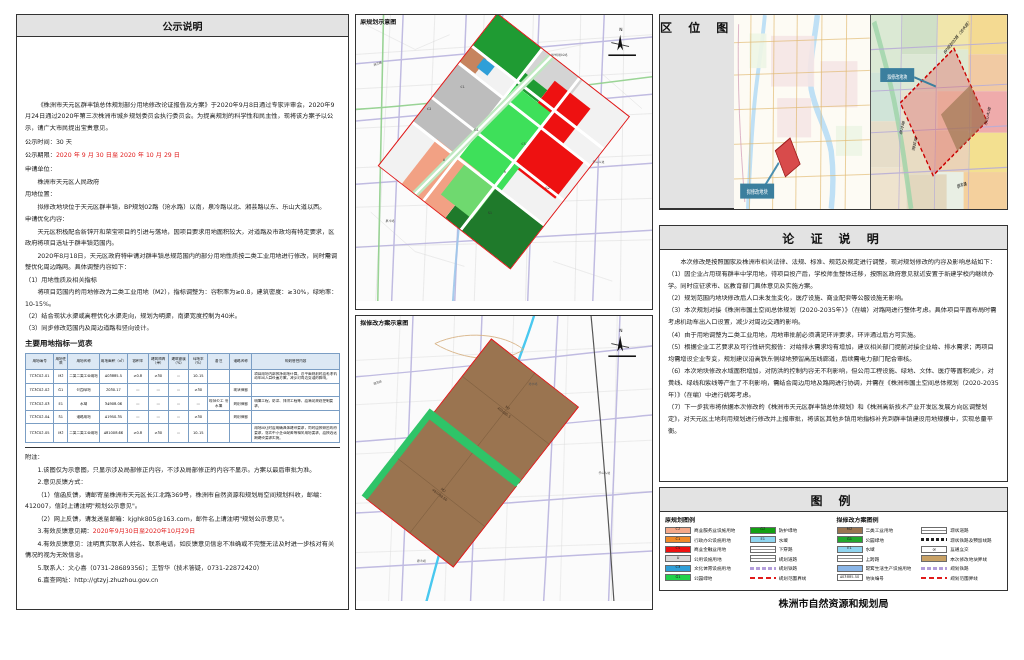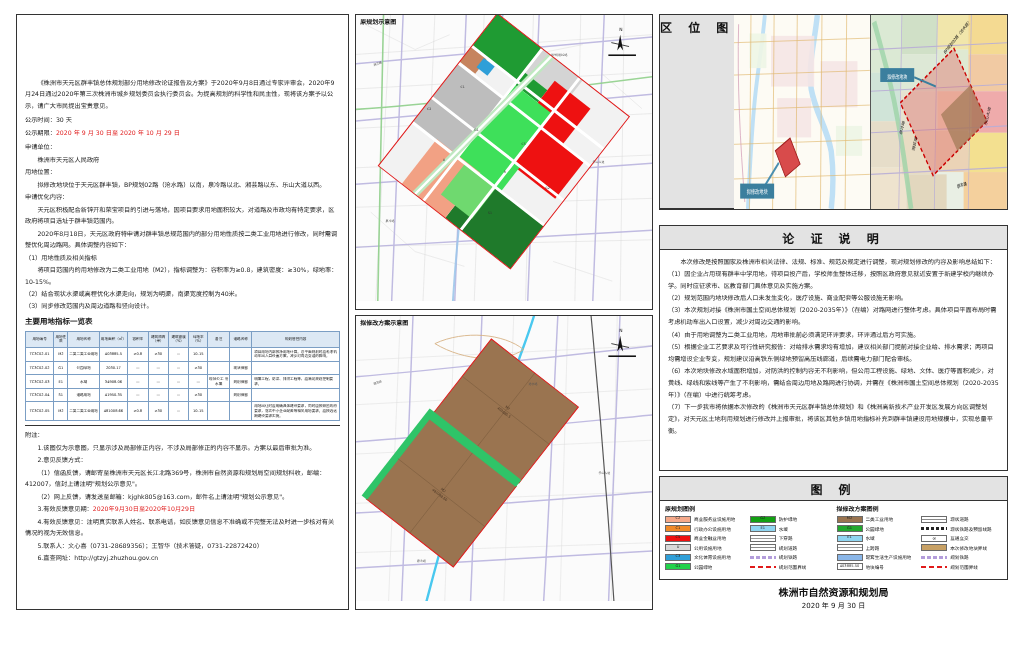--- a/index.html
+++ b/index.html
@@ -144,20 +144,21 @@
 </head>
 <body>
 
 <div id="poster">
 
 
   <div class="body-grid">
 
     <div class="col-left">
       <div class="panel">
+        <div class="panel-head">公示说明</div>
         <div class="notice-body">
 
           <p class="indent">《株洲市天元区群丰镇总体规划部分用地修改论证报告及方案》于2020年9月8日通过专家评审会，2020年9月24日通过2020年第三次株洲市城乡规划委员会执行委员会。为提高规划的科学性和民主性，现将该方案予以公示，请广大市民提出宝贵意见。</p>
 
           <p style="margin-top:3px;">
             <span>公示时间：</span><span>30 天</span>
           </p>
           <p>
             <span>公示期限：</span><span class="red">2020 年 9 月 30 日至 2020 年 10 月 29 日</span>
           </p>
@@ -674,17 +675,16 @@
                     <span class="lg-label">规划范围界线</span>
                   </div>
                 </div>
             </div>
           </div>
         </div>
       </div>
 
       <div class="footer">
         <div class="org">株洲市自然资源和规划局</div>
-        <div class="date">2020 年 9 月 30 日</div>
       </div>
     </div>
   </div>
 </div>
 
 </body></html>

